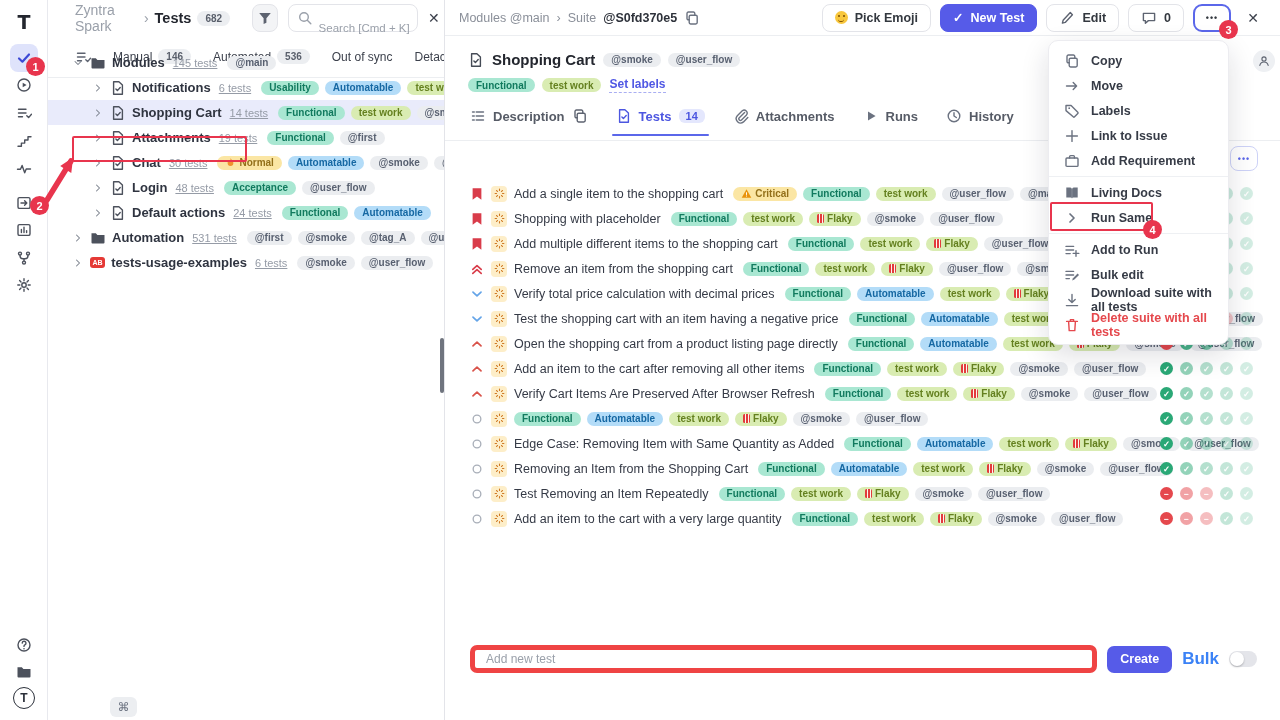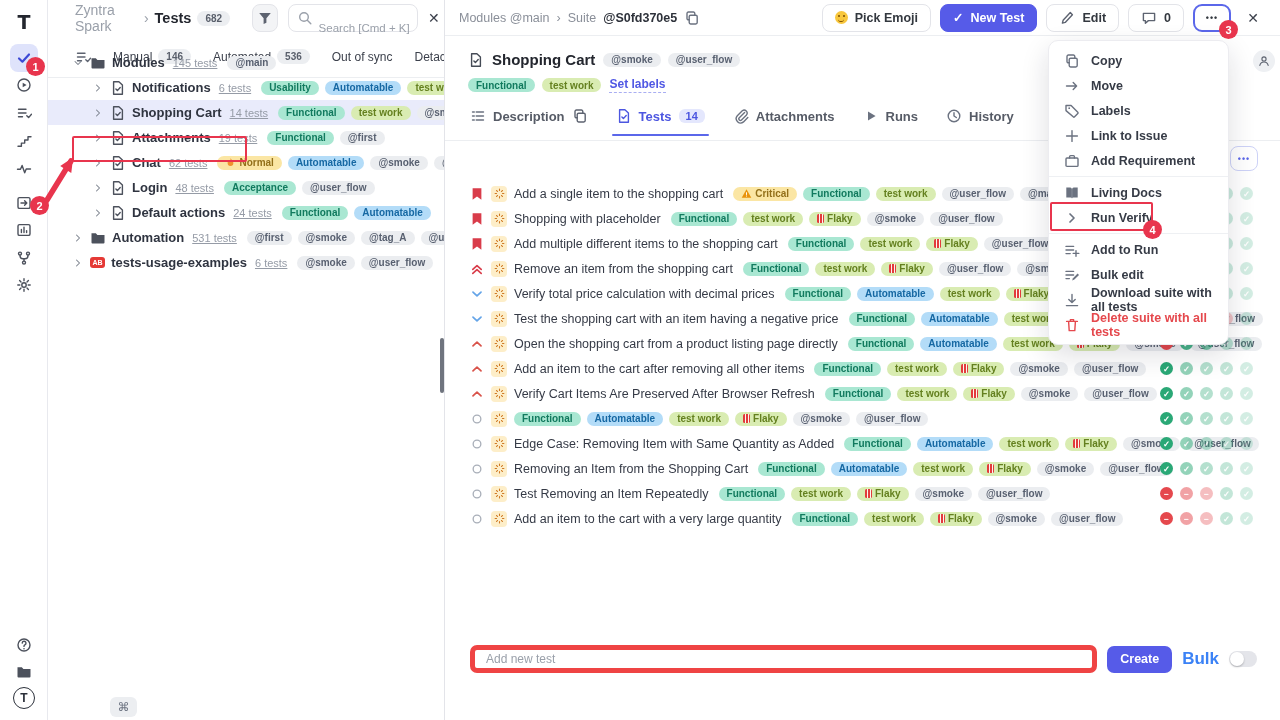--- a/index.html
+++ b/index.html
@@ -392,21 +392,21 @@
               <path d="M6 4l4 4-4 4"></path>
             </svg>
           </span>
           <span class="ic-box" style="color: rgb(76, 81, 92);">
             <svg class="ic" viewBox="0 0 16 16">
               <path d="M3.6 1.8h5.3l3.5 3.3v9.1H3.6z"></path>
               <path d="M5.9 9.1l1.5 1.5 2.8-3.1"></path>
             </svg>
           </span>
           <span class="tree-name">Chat</span>
-          <span class="tree-count">62 tests</span>
+          <span class="tree-count">30 tests</span>
           <span style="display: flex; gap: 6px; margin-left: 4px;">
             <span class="badge b-yellow">
               <span>
                 <svg class="ic warn-ic" viewBox="0 0 16 16">
                   <path d="M8 1.5C9 4 12.2 5.4 12.2 8.8a4.2 4.2 0 0 1-8.4 0c0-2 1.2-3 1.7-4.4C6.3 5.8 8 6.4 8 4.2z" fill="#f0912d" stroke="none"></path>
                 </svg>
               </span>
               <span>Normal</span>
             </span>
             <span class="badge b-blue">
@@ -1302,21 +1302,21 @@
           </svg>
         </span>
         <span>Living Docs</span>
       </div>
       <div class="menu-item">
         <span class="ic-box">
           <svg class="ic" viewBox="0 0 16 16">
             <path d="M6 4l4 4-4 4" stroke-width="1.7"></path>
           </svg>
         </span>
-        <span>Run Verify</span>
+        <span>Run Same</span>
         <div class="ann-box" style="left: 1px; top: -3px; width: 103px; height: 29px;"></div>
         <div class="ann-circle" style="left: 94px; top: 15px;">4</div>
       </div>
       <div class="menu-sep"></div>
       <div class="menu-item">
         <span class="ic-box">
           <svg class="ic" viewBox="0 0 16 16">
             <path d="M2 4.4h7.6M2 8h7.6M2 11.6h4.2M12 8.6v5.6M9.2 11.4h5.6"></path>
           </svg>
         </span>

